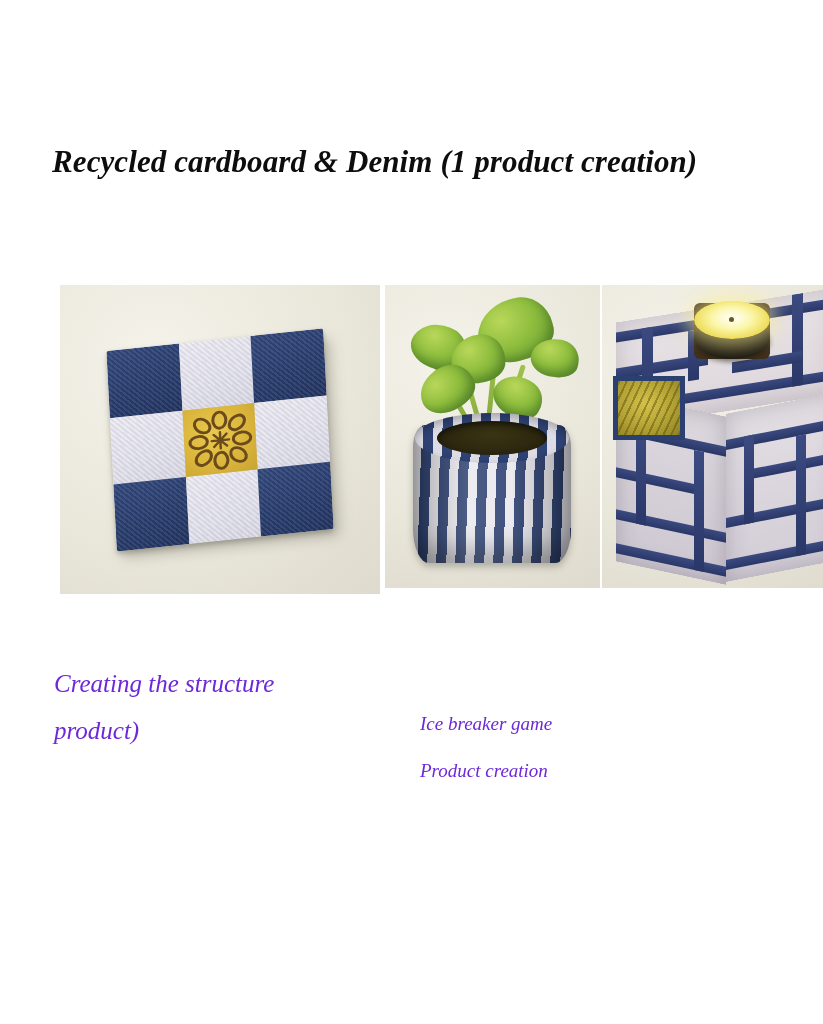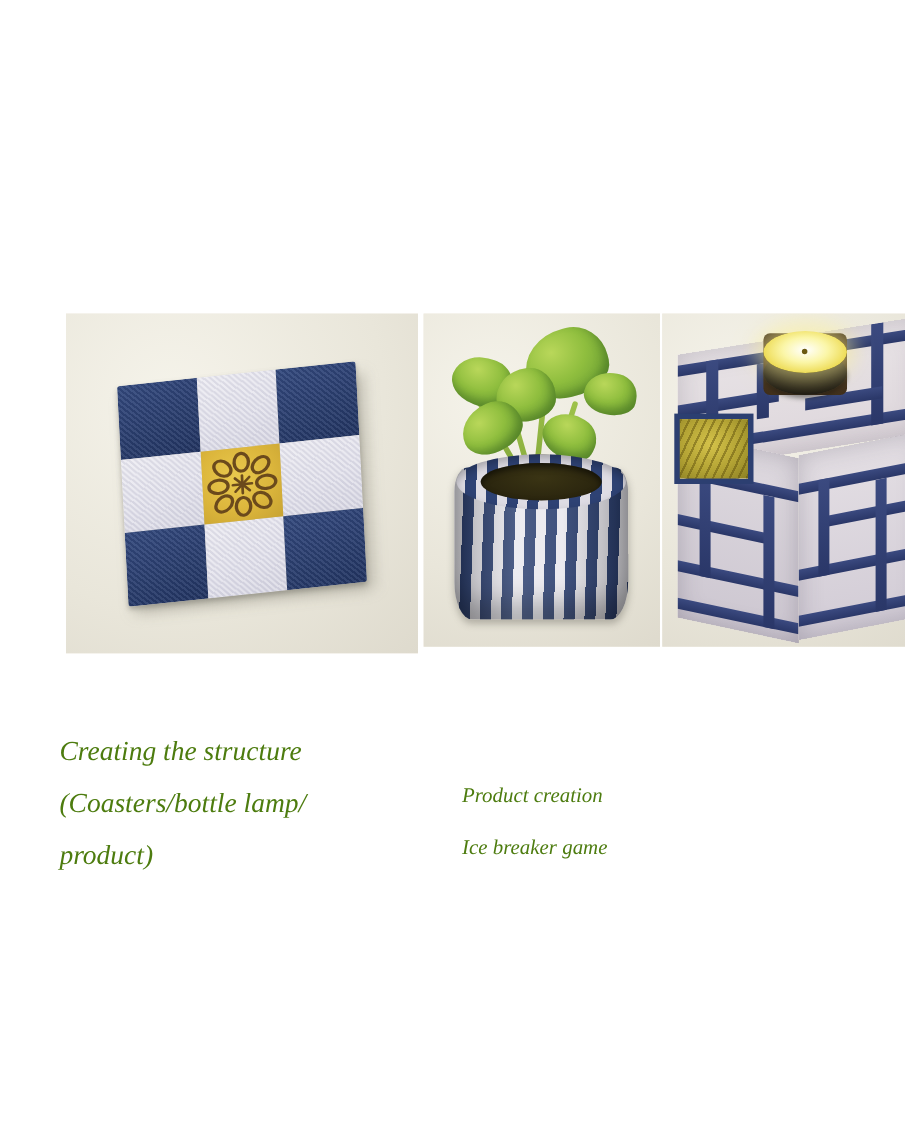--- a/index.html
+++ b/index.html
@@ -237,21 +237,21 @@
     position: absolute;
     left: 127px; top: 32px; width: 5px; height: 5px;
     border-radius: 50%;
     background: #6b5a10;
   }
 
   
   .caption {
     position: absolute;
     font-style: italic;
-    color: #4d7c0f;
+    color: #6d28d9;
   }
   .caption-left {
     left: 54px;
     top: 660px;
     width: 330px;
     font-size: 25px;
     line-height: 47px;
   }
   .caption-right {
     left: 420px;
@@ -260,20 +260,21 @@
     font-size: 19px;
     line-height: 47px;
   }
   .caption .line { display: block; white-space: pre; }
 </style>
 </head>
 <body>
 
 <div class="page">
 
+  <div class="slide-title">Recycled cardboard &amp; Denim (1 product creation)</div>
 
   <div class="photo-strip">
 
     <figure class="photo photo-coaster">
       <div class="surface"></div>
       <div class="coaster-wrap">
         <div class="coaster-shadow"></div>
         <div class="coaster">
           <div class="cell-navy"></div>
           <div class="cell-light"></div>
@@ -373,22 +374,21 @@
         <div class="tealight-cup"></div>
         <div class="tealight-top"></div>
         <div class="tealight-wick"></div>
       </div>
     </figure>
 
   </div>
 
   <div class="caption caption-left">
     <span class="line">Creating the structure</span>
-    <span class="line">(Coasters/bottle lamp/</span>
     <span class="line">product)</span>
   </div>
 
   <div class="caption caption-right">
+    <span class="line">Ice breaker game</span>
     <span class="line">Product creation</span>
-    <span class="line">Ice breaker game</span>
   </div>
 
 </div>
 
 </body></html>

